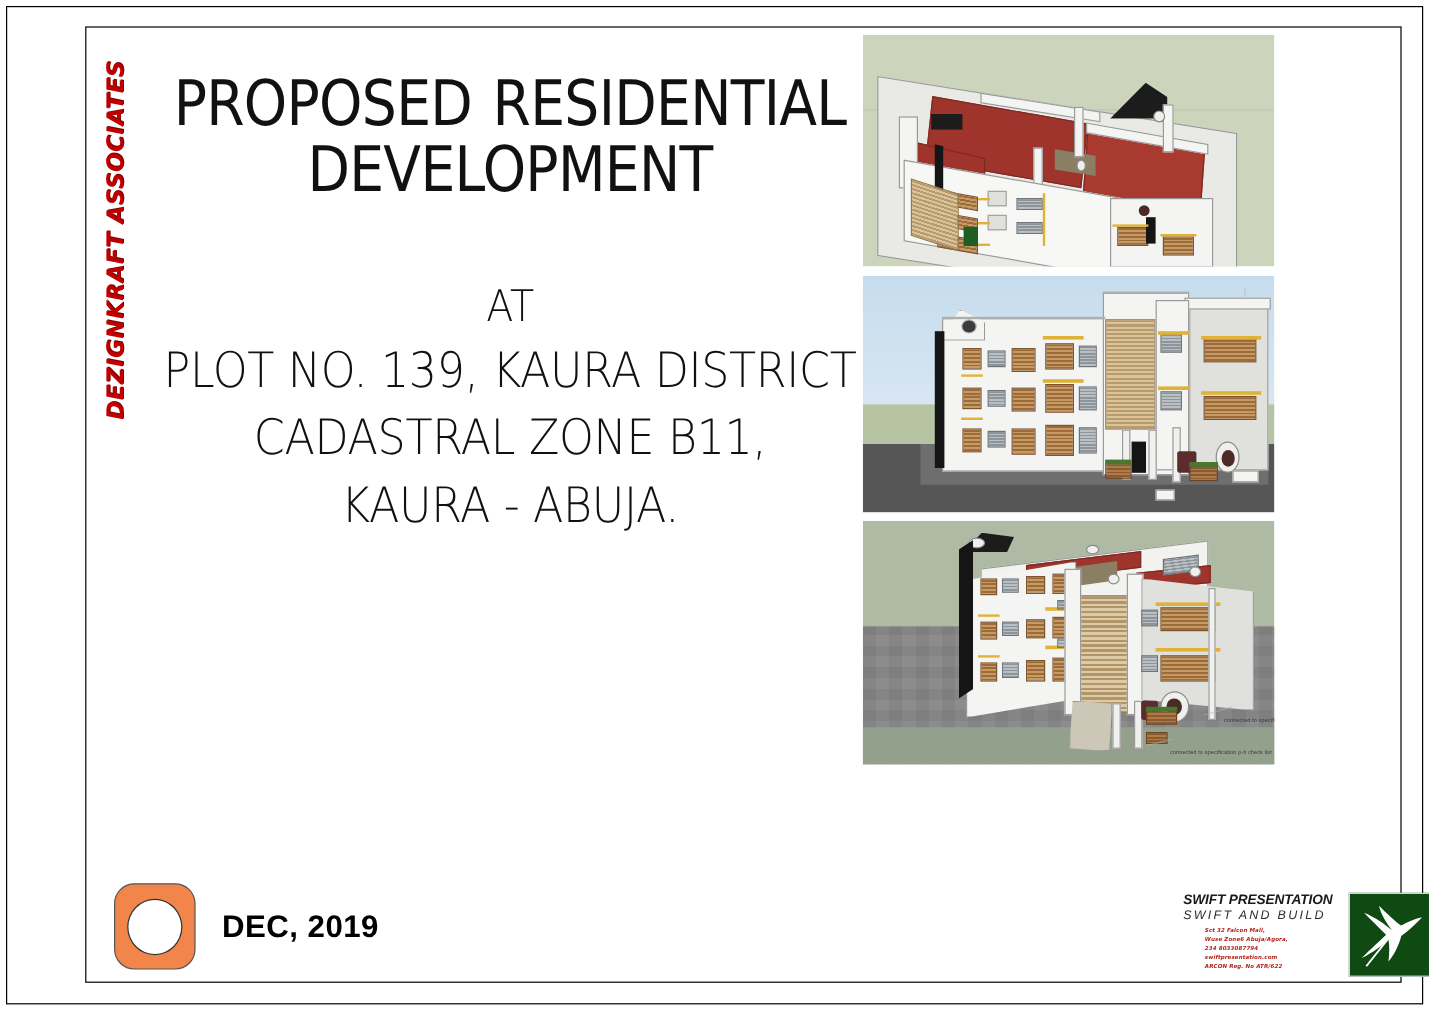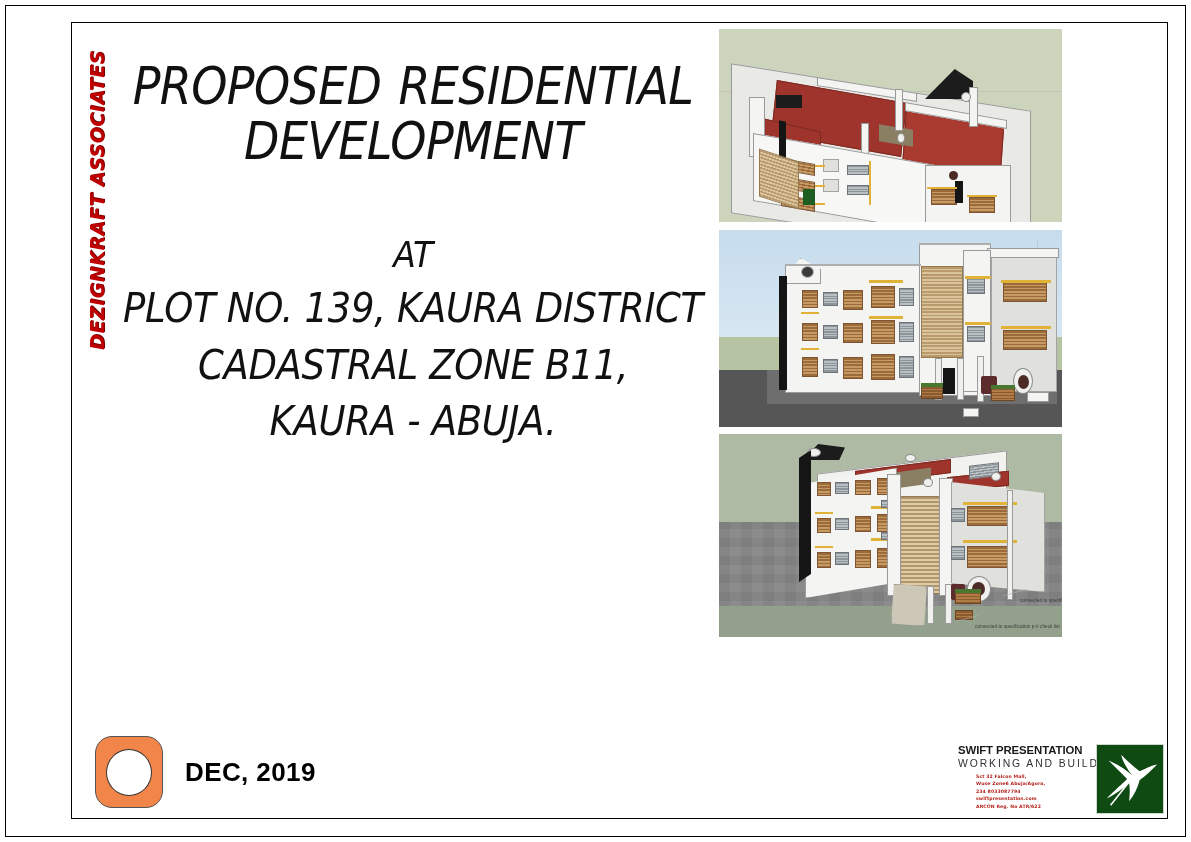--- a/index.html
+++ b/index.html
@@ -55,24 +55,23 @@
     font-style: italic;
     font-size: 19px;
     letter-spacing: 0.5px;
     color: #c00000;
     text-shadow: 0.8px 0.8px 0 #7a0000;
   }
 
   
   .left-col {
     position: absolute;
-    left: 108px;
+    left: 120px;
     top: 60px;
     width: 610px;
-    font-style: italic;
   }
 
   .main-title {
     font-family: "DejaVu Sans", sans-serif;
     font-size: 46px;
     line-height: 1.04;
     font-weight: 400;
     color: #111111;
     text-align: center;
     letter-spacing: -0.6px;
@@ -209,24 +208,25 @@
     font-family: "Liberation Sans", sans-serif;
     font-size: 4.6px;
     color: #3c3c3c;
     white-space: nowrap;
     letter-spacing: 0.1px;
   }
 
   
   .logo-block {
     position: absolute;
-    left: 958px;
+    left: 986px;
     top: 744px;
     width: 206px;
     height: 74px;
+    font-style: italic;
   }
   .logo-text { position: absolute; left: 0; top: 0; width: 138px; }
   .logo-title {
     font-family: "Liberation Sans", sans-serif;
     font-weight: bold;
     font-size: 11.4px;
     color: #1a1a1a;
     letter-spacing: -0.1px;
     white-space: nowrap;
   }
@@ -485,21 +485,21 @@
 
     <div class="annot" style="left:301px;top:164px;">connected to specification</div>
     <div class="annot" style="left:256px;top:190px;">connected to specification p-ti check list</div>
     <div class="hairline" style="left:284px;top:158px;width:24px;height:0.6px;transform:rotate(-16deg);opacity:.6;"></div>
     <div class="hairline" style="left:236px;top:184px;width:24px;height:0.6px;transform:rotate(-14deg);opacity:.6;"></div>
   </div>
 
   <div class="logo-block">
     <div class="logo-text">
       <div class="logo-title">SWIFT PRESENTATION</div>
-      <div class="logo-sub">WORKING AND BUILD</div>
+      <div class="logo-sub">SWIFT AND BUILD</div>
       <div class="logo-contact">
         <div>Sct 32 Falcon Mall,</div>
         <div>Wuse Zone6 Abuja/Agora,</div>
         <div>234 8033087794</div>
         <div>swiftpresentation.com</div>
         <div>ARCON Reg. No ATR/622</div>
       </div>
     </div>
     <div class="logo-mark">
       <svg viewBox="0 0 68 70" preserveAspectRatio="none" aria-hidden="true">

